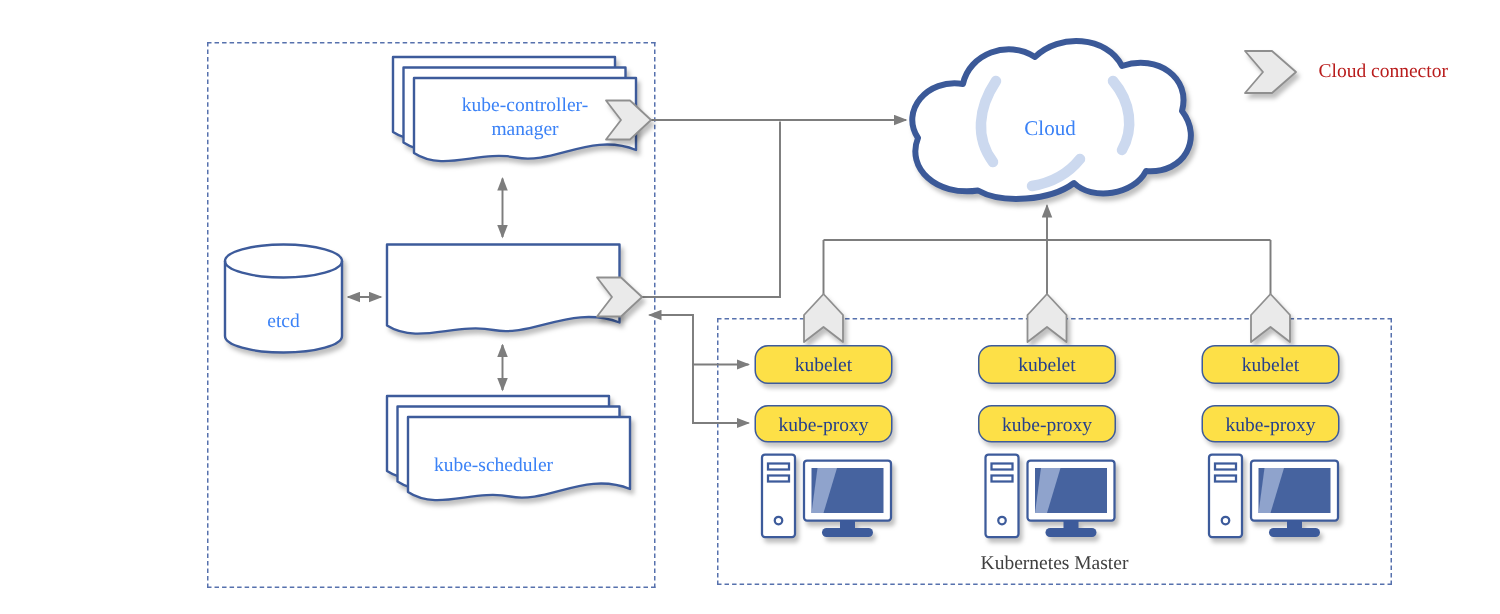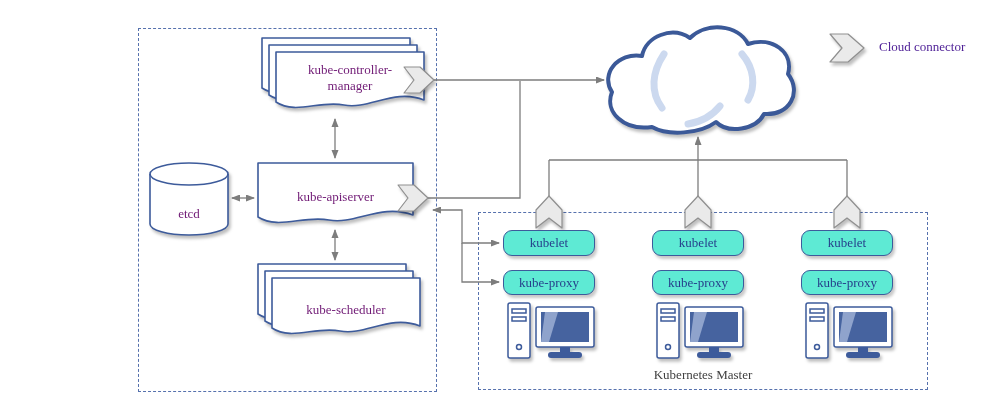--- a/index.html
+++ b/index.html
@@ -2,26 +2,26 @@
 <html><head>
 <meta charset="utf-8">
 <style>
   *{box-sizing:border-box}
   html,body{margin:0;padding:0;background:#fff}
   body{font-family:"Liberation Serif",serif}
   .canvas{position:relative;width:1000px;height:409px;background:#fff;overflow:hidden}
   .frame{position:absolute;border:1px dashed #5671ad;background:transparent;z-index:0}
   svg.layer{position:absolute;left:0;top:0;z-index:1}
   .lbl{position:absolute;display:flex;align-items:center;justify-content:center;text-align:center;
-       font-size:13px;color:#701a75;z-index:2;line-height:1.25}
+       font-size:13px;color:#3b82f6;z-index:2;line-height:1.25}
   .lbl.ft{color:#3f3f3f;justify-content:flex-start;text-align:left}
   .lbl.ftc{color:#3f3f3f}
-  .lbl.gray{color:#4c1d95;justify-content:flex-start;text-align:left}
+  .lbl.gray{color:#b91c1c;justify-content:flex-start;text-align:left}
   .lbl.big{font-size:14px}
-  .pill{position:absolute;background:#5eead4;border:1.5px solid #3d5b9b;border-radius:9px;
+  .pill{position:absolute;background:#fde047;border:1.5px solid #3d5b9b;border-radius:9px;
         box-shadow:2px 3px 3px rgba(0,0,0,.22);display:flex;align-items:center;justify-content:center;
         font-size:13px;color:#26408b;z-index:2}
   .doc{fill:#fff;stroke:#3d5b9b;stroke-width:1.6;stroke-linejoin:round}
   .ln path{stroke:#7d7d7d;stroke-width:1.3;fill:none}
   .sh{filter:drop-shadow(2.5px 3px 1.5px rgba(0,0,0,.25))}
   .chev{fill:#eaeaea;stroke:#8f8f8f;stroke-width:1.2;stroke-linejoin:round}
   .hl{stroke:#ccd9ef;stroke-width:7;fill:none;stroke-linecap:round}
   .pcline{stroke:#3d5b9b;stroke-width:1.5}
 </style>
 </head>
@@ -109,22 +109,22 @@
 
     <g class="sh">
       <use href="#pc-icon" transform="translate(508,303)"></use>
       <use href="#pc-icon" transform="translate(657,303)"></use>
       <use href="#pc-icon" transform="translate(806,303)"></use>
     </g>
   </svg>
 
   <div class="lbl" style="left:287px;top:56px;width:126px;height:44px">kube-controller-manager</div>
   <div class="lbl" style="left:154px;top:204px;width:70px;height:20px">etcd</div>
-  <div class="lbl" style="left:263px;top:187px;width:145px;height:20px">kube-apiserver</div>
-  <div class="lbl" style="left:281px;top:300px;width:130px;height:20px">kube-scheduler</div>
+  <div class="lbl" style="left:264px;top:300px;width:130px;height:20px">kube-scheduler</div>
+  <div class="lbl big" style="left:650px;top:77px;width:100px;height:20px">Cloud</div>
   <div class="lbl gray" style="left:879px;top:38px;width:115px;height:18px">Cloud connector</div>
   <div class="lbl ftc" style="left:600px;top:367px;width:206px;height:16px">Kubernetes Master</div>
 
   <div class="pill" style="left:503px;top:230px;width:92px;height:26px">
     <span>kubelet</span>
   </div>
   <div class="pill" style="left:503px;top:270px;width:92px;height:25px">
     <span>kube-proxy</span>
   </div>
 

